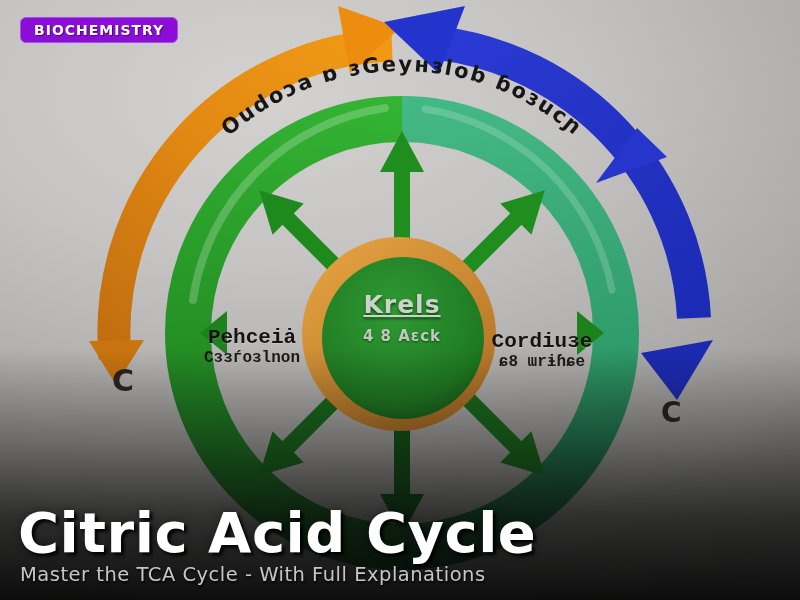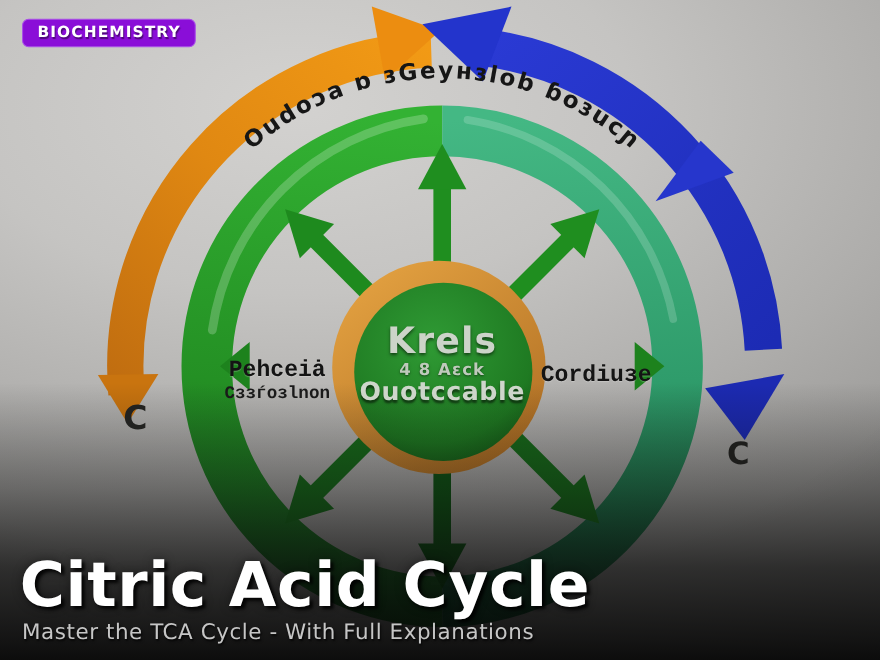--- a/index.html
+++ b/index.html
@@ -39,21 +39,21 @@
   }
   .side-label{position:absolute;text-align:center;line-height:1.08;font-family:Liberation Mono, monospace;}
   .side-label .l1{font-size:21px;font-weight:bold;color:#141414;text-shadow:0 1px 1px rgba(255,255,255,0.25);}
   .side-label .l2{font-size:16px;font-weight:bold;color:#1a1a1a;}
   .label-left{left:186px;top:327px;width:132px;}
   .label-right{left:476px;top:331px;width:132px;}
   .terminal-c{position:absolute;font-size:30px;font-weight:bold;color:#222220;}
   .c-left{left:112px;top:363px;}
   .c-right{left:661px;top:396px;font-size:28px;color:#1d1d1b;}
   .hub-text{position:absolute;left:402px;transform:translateX(-50%);text-align:center;white-space:nowrap;}
-  .hub-line1{top:290px;font-size:33px;font-weight:bold;color:#ccd4c9;letter-spacing:1px;text-shadow:0 2px 3px rgba(0,0,0,0.55);}
+  .hub-line1{top:290px;font-size:25px;font-weight:bold;color:#ccd4c9;letter-spacing:1px;text-shadow:0 2px 3px rgba(0,0,0,0.55);text-decoration:underline;}
   .hub-line2{top:327px;font-size:15px;font-weight:bold;color:#bfcabc;letter-spacing:1px;text-shadow:0 1px 2px rgba(0,0,0,0.5);}
   .hub-line3{top:344px;font-size:23px;font-weight:bold;color:#ced6cb;letter-spacing:0.5px;text-shadow:0 2px 2px rgba(0,0,0,0.55);}
   .curved-text{font-size:21px;font-weight:bold;letter-spacing:2px;fill:#161616;}
 </style>
 </head>
 <body>
 
 <div class="stage">
 
   <svg class="wheel-svg" viewBox="0 0 800 600">
@@ -145,28 +145,28 @@
       <textPath href="#topTextPath" startOffset="50%" text-anchor="middle">Oudoɔa ɒ ɜGeyʜɜlob ɓoɜucɲ</textPath>
     </text>
   </svg>
 
   <div class="dark-overlay"></div>
 
   <div class="badge">BIOCHEMISTRY</div>
 
   <div class="hub-text hub-line1">Krels</div>
   <div class="hub-text hub-line2">4 8 Aɛck</div>
-  <div class="hub-text hub-line3">Ouotccable</div>
 
   <div class="side-label label-left">
     <div class="l1">Pehceiȧ</div>
     <div class="l2">Cзɜѓoɜlnon</div>
   </div>
   <div class="side-label label-right">
     <div class="l1">Cordiuɜe</div>
+    <div class="l2">ɕ8 ɯrɨɦɕe</div>
   </div>
 
   <div class="terminal-c c-left">C</div>
   <div class="terminal-c c-right">C</div>
 
   <div class="hero-title">Citric Acid Cycle</div>
   <div class="hero-subtitle">Master the TCA Cycle - With Full Explanations</div>
 
 </div>
 

